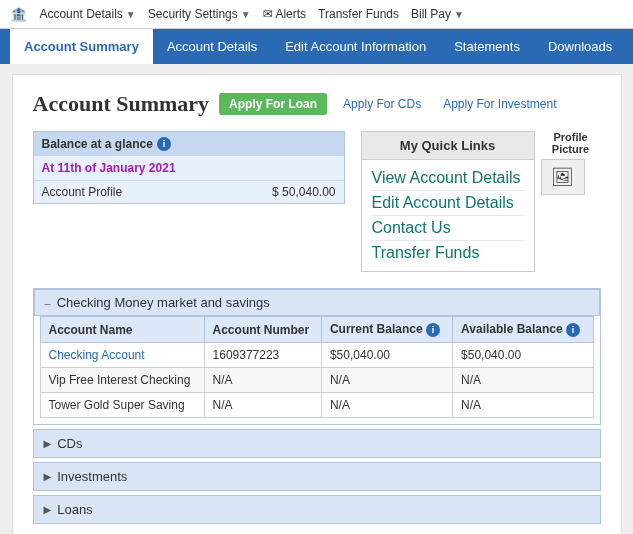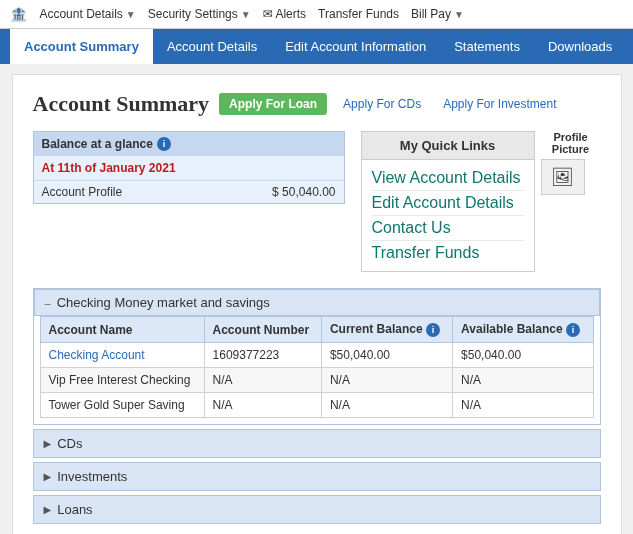--- a/index.html
+++ b/index.html
@@ -126,21 +126,21 @@
       background: #2a6ab5;
       color: #fff;
       font-size: 9px;
       font-weight: bold;
       cursor: pointer;
     }
     .balance-box-date {
       padding: 5px 8px;
       font-size: 12px;
       font-weight: bold;
-      color: #b91c1c;
+      color: #a21caf;
       border-bottom: 1px solid #c5d8f0;
     }
     .balance-row {
       display: flex;
       justify-content: space-between;
       padding: 4px 8px;
       font-size: 12px;
     }
     .balance-row label {
       color: #333;

